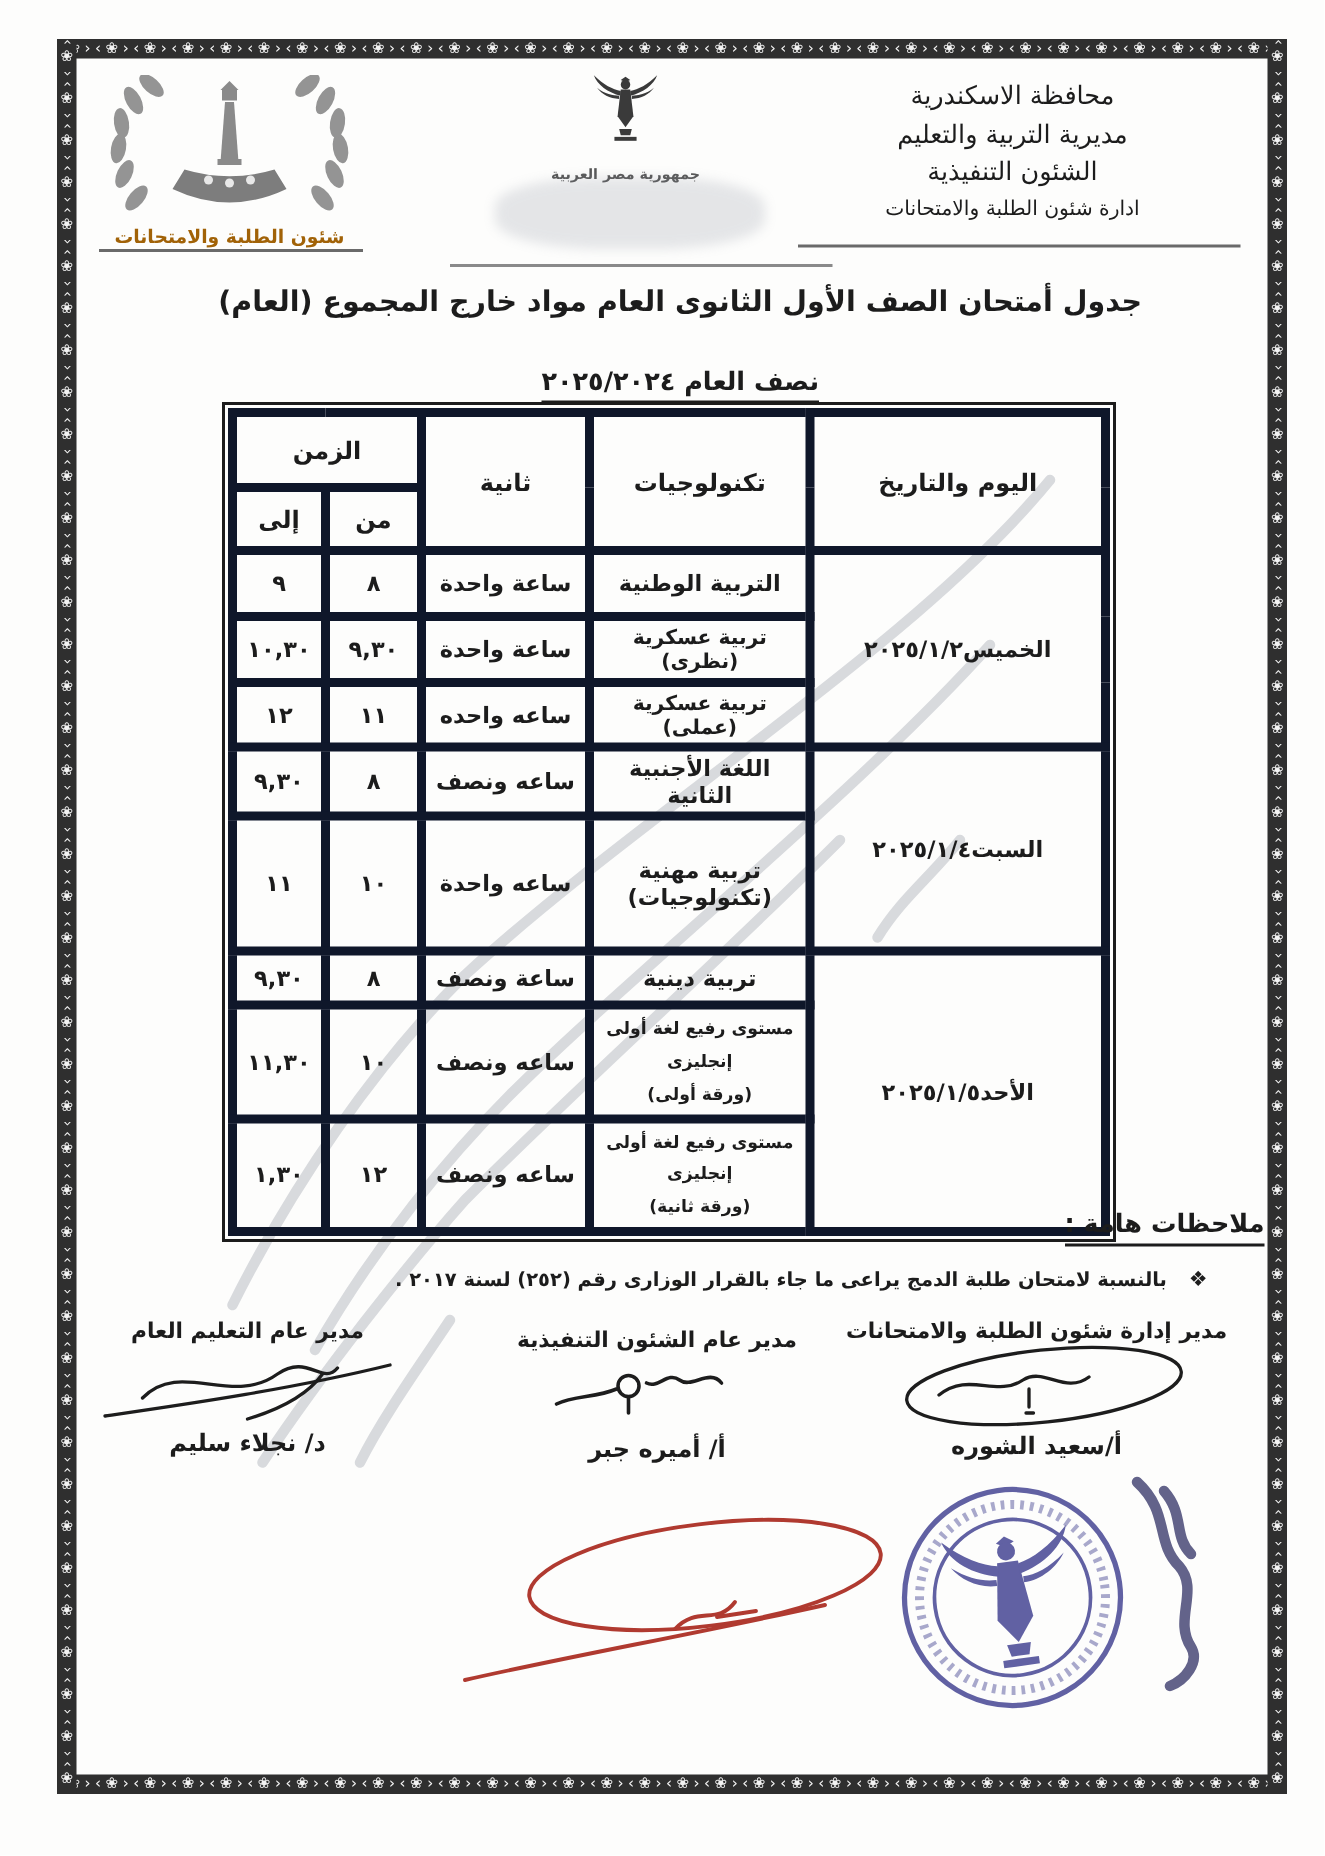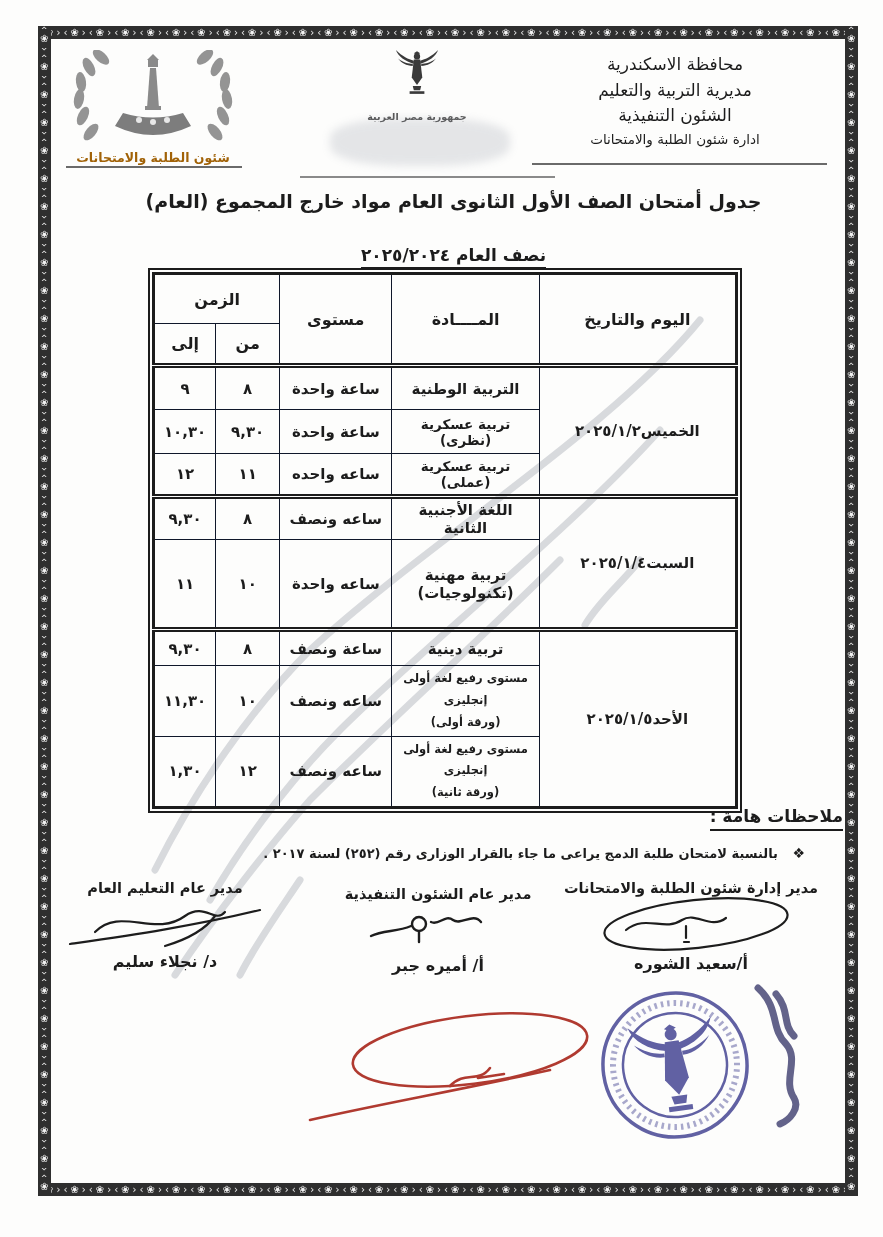--- a/index.html
+++ b/index.html
@@ -27,21 +27,21 @@
 
   
   .title-wrap{position:absolute;left:12px;top:190px;width:100%;text-align:center;direction:rtl;}
   .title-main{font-size:19px;font-weight:bold;}
   .title-term{display:inline-block;margin-top:14px;font-size:17px;font-weight:bold;border-bottom:2.5px solid #1c1c1c;padding-bottom:2px;}
 
   
   .sched{position:absolute;left:152px;top:272px;}
   table{border-collapse:collapse;table-layout:fixed;width:586px;direction:rtl;font-weight:bold;}
   table{border:3px solid #1c1c1c;outline:2px solid #1c1c1c;outline-offset:2px;}
-  th,td{border:1px solid #0f172a;text-align:center;vertical-align:middle;padding:2px 3px;}
+  th,td{border:6px solid #0f172a;text-align:center;vertical-align:middle;padding:2px 3px;}
   th{font-size:16px;}
   td{font-size:15px;}
   td.num{font-size:15px;}
   td.subj{white-space:pre-line;}
   td.small{font-size:11.5px;line-height:1.9;}
   td.mid{font-size:13.5px;border-radius:12px;}
   .tgroup > tr:first-child > td{border-top:5px double #1c1c1c;}
 
   
   .notes-head{position:absolute;right:40px;top:806px;direction:rtl;font-size:17px;font-weight:bold;border-bottom:2.5px solid #1c1c1c;padding-bottom:3px;}
@@ -161,22 +161,22 @@
       <colgroup>
           <col style="width:197px">
           <col style="width:147px">
           <col style="width:112px">
           <col style="width:64px">
           <col style="width:62px">
         </colgroup>
       <thead>
         <tr style="height:50px">
           <th rowspan="2">اليوم والتاريخ</th>
-          <th rowspan="2">المــــادة</th>
-          <th rowspan="2">مستوى</th>
+          <th rowspan="2">تكنولوجيات</th>
+          <th rowspan="2">ثانية</th>
           <th colspan="2">الزمن</th>
         </tr>
         <tr style="height:42px">
           <th>من</th>
           <th>إلى</th>
         </tr>
       </thead>
       <tbody class="tgroup">
         <tr style="height:44px">
           <td rowspan="3">الخميس٢٠٢٥/١/٢</td>

